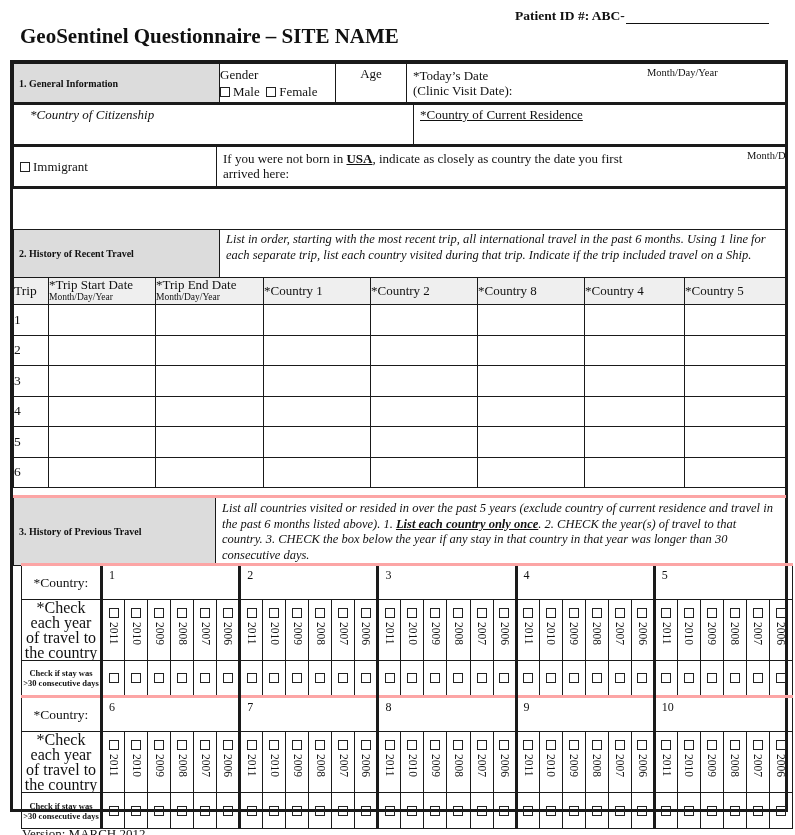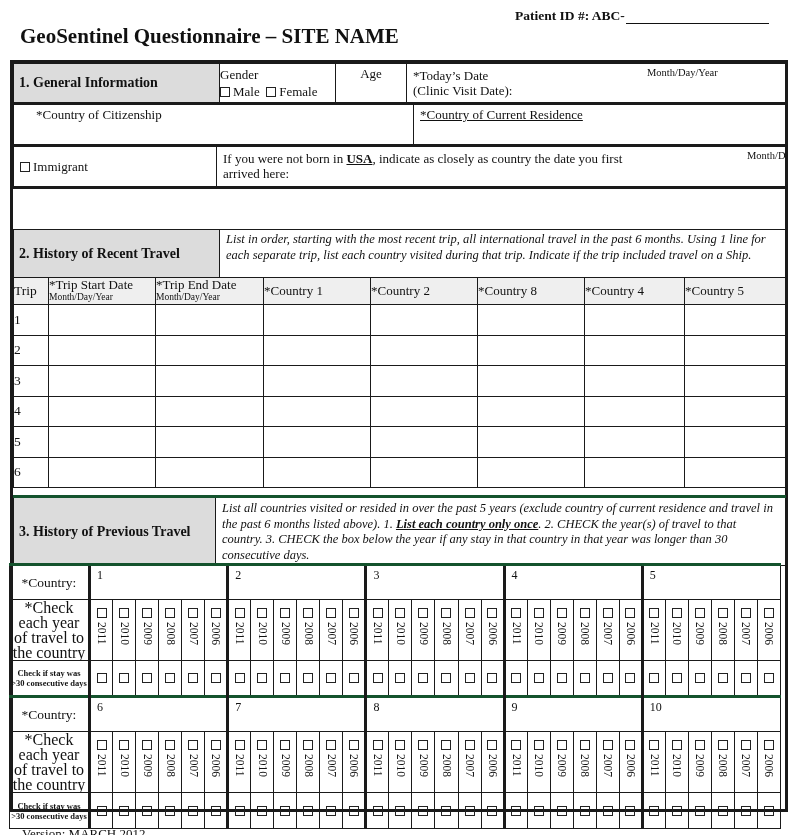--- a/index.html
+++ b/index.html
@@ -10,26 +10,26 @@
   .patient-id .line { display:inline-block; width:143px; border-bottom:1px solid #111; height:13px; vertical-align:bottom; margin-left:1px;}
   .title { left:20px; top:24px; font-weight:bold; font-size:21px; }
   .version { left:22px; top:826px; font-size:13px; }
 
   .frame { left:10px; top:60px; width:778px; height:752px; border:3px solid #1a1a1a; box-sizing:border-box; }
 
   table { border-collapse:collapse; table-layout:fixed; position:absolute; }
   td { border:1px solid #1a1a1a; padding:0; vertical-align:top; font-size:13px; overflow:hidden; }
   .gray { background:#dcdcdc; }
   .lightgray { background:#efefef; }
-  .sechead { font-weight:bold; font-size:14px; vertical-align:middle; padding-left:5px; }
+  .sechead { font-weight:bold; font-size:10px; vertical-align:middle; padding-left:5px; }
   .italic { font-style:italic; font-size:12.5px; line-height:15.5px; padding:2px 6px; }
   .small { font-size:10.5px; }
   .center { vertical-align:middle; }
   .thick-b { border-bottom:3px solid #1a1a1a; }
-  .thick-t { border-top:3px solid #14532d; }
+  .thick-t { border-top:3px solid #fca5a5; }
   .thick-l { border-left:3px solid #1a1a1a; }
   .u { text-decoration:underline;font-weight:bold; }
   .box { display:inline-block; width:8px; height:8px; border:1px solid #222; margin-right:3px; vertical-align:middle; position:relative; top:-1px; }
   .vyear { writing-mode:vertical-rl; font-size:11.5px; line-height:11px; white-space:nowrap; }
   .vcell { text-align:center; vertical-align:top; padding-top:6px; }
   .vcell .box { margin:0 0 3px 0; }
   .ccell { text-align:center; vertical-align:middle; }
   .ccell .box { margin:0; }
   .rowlabel { text-align:center; vertical-align:middle; font-size:16px; line-height:15px; }
   .tinylabel { text-align:center; vertical-align:middle; font-size:8.5px; line-height:10px; font-weight:bold; }
@@ -64,21 +64,21 @@
       </div>
     </td>
     <td class="thick-b" style="text-align:center; padding-top:2px;"><span>Age</span></td>
     <td colspan="3" class="thick-b" style="position:relative; padding:4px 6px; line-height:15px;">
       <div>*Today’s Date</div>
       <div>(Clinic Visit Date):</div>
       <div class="small" style="position:absolute; left:240px; top:1px;">Month/Day/Year</div>
     </td>
   </tr>
   <tr style="height:42px;">
-    <td colspan="5" class="thick-b" style="padding:2px 22px;"><span>*Country of Citizenship</span></td>
+    <td colspan="5" class="thick-b" style="padding:2px 16px;font-style:italic;"><span>*Country of Citizenship</span></td>
     <td colspan="2" class="thick-b" style="padding:2px 6px;text-decoration:underline;"><span>*Country of Current Residence</span></td>
   </tr>
   <tr style="height:42px;">
     <td class="thick-b" style="vertical-align:middle; padding-left:6px; width:90px;" colspan="1">
       <span class="box"></span><span>Immigrant</span>
     </td>
     <td colspan="6" class="thick-b" style="position:relative; padding:4px 6px; line-height:15px;">
       <span>If you were not born in </span><span class="u">USA</span><span>, indicate as closely as country the date you first</span><br>
       <span>arrived here:</span>
       <div class="small" style="position:absolute; left:530px; top:1px;">Month/Day/Year</div>
@@ -191,21 +191,21 @@
       <col style="width:570px">
   </colgroup>
   <tbody>
       <tr style="height:68px;">
     <td class="gray sechead thick-t">3. History of Previous Travel</td>
     <td class="italic thick-t" style="padding-top:3px;"><span>List all countries visited or resided in over the past 5 years (exclude country of current residence and travel in the past 6 months listed above).  1. </span><span class="u">List each country only once</span><span>.  2. CHECK the year(s) of travel to that country.  3. CHECK the box below the year if any stay in that country in that year was longer than 30 consecutive days.</span></td>
   </tr>
 </tbody>
   </table>
 
-<table id="s3grid" style="left:9px; top:563px; width:772px;">
+<table id="s3grid" style="left:21px; top:563px; width:772px;">
   <colgroup id="s3cols">
       <col style="width: 80px;">
       <col>
       <col>
       <col>
       <col>
       <col>
       <col>
       <col>
       <col>

